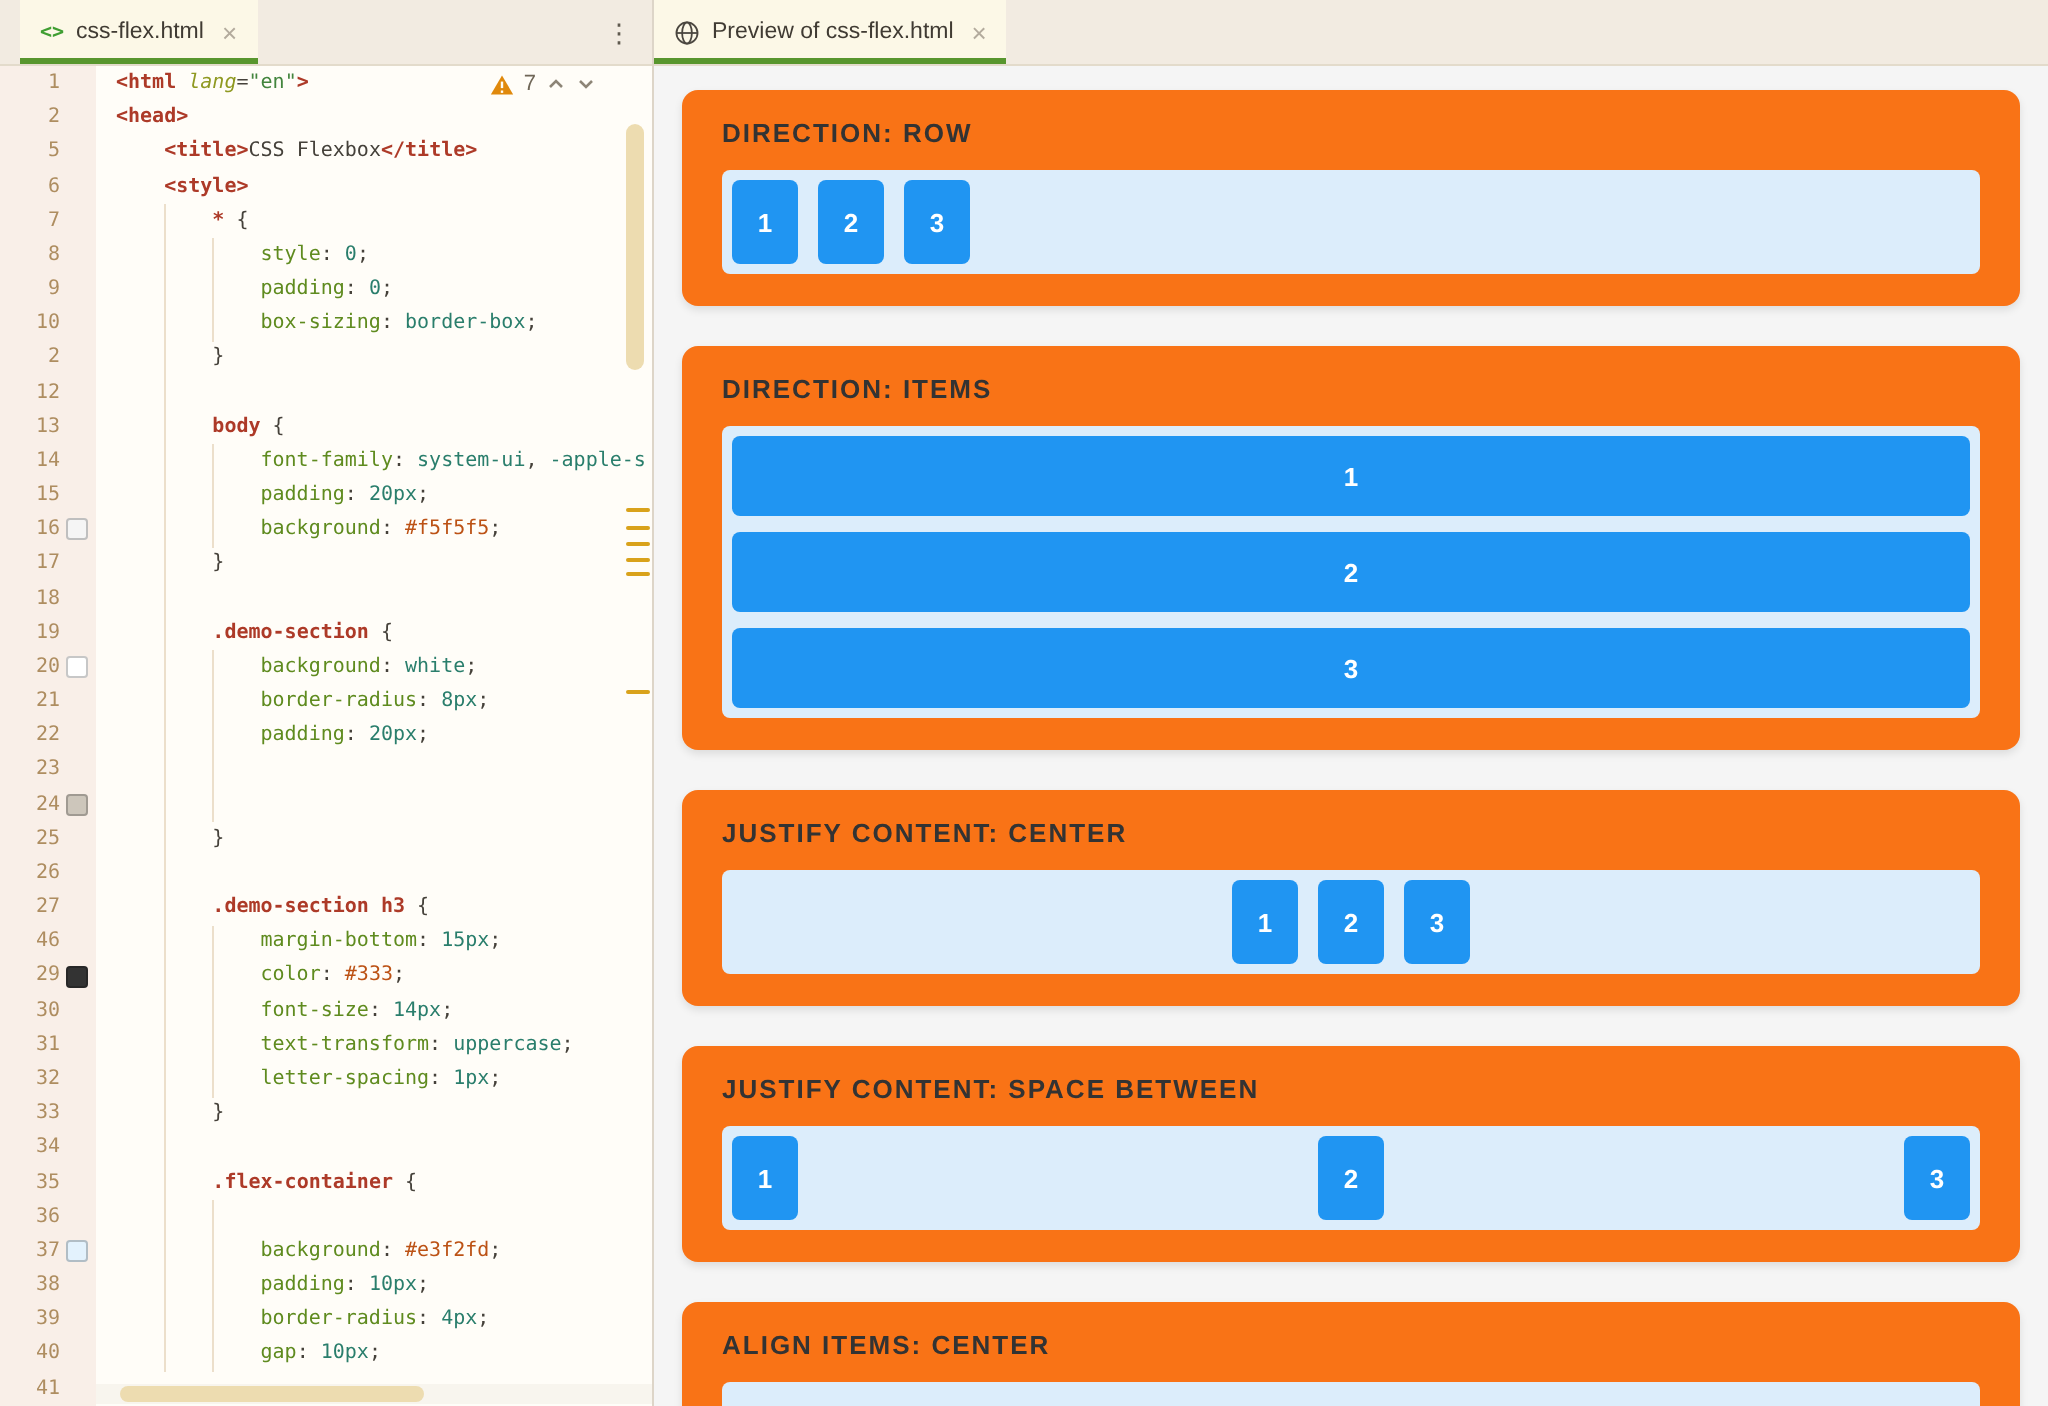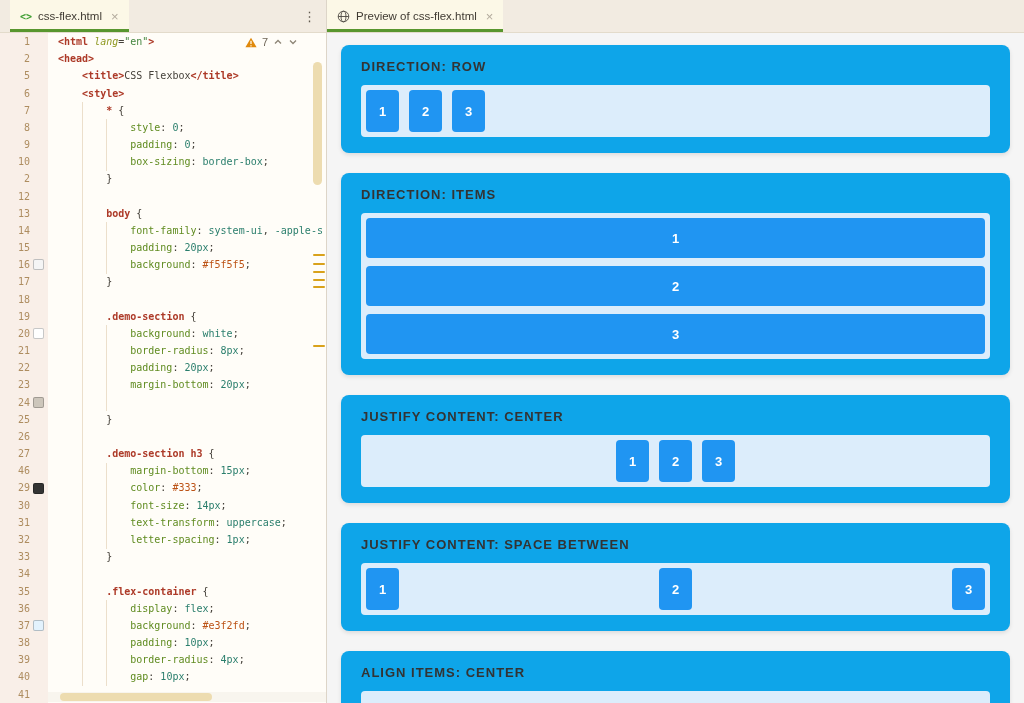--- a/index.html
+++ b/index.html
@@ -40,21 +40,21 @@
     font-size:11px;color:#6f6657;}
   .diag-summary svg{display:block;}
   .vscroll{position:absolute;right:4px;top:29px;width:9px;height:123px;background:#eddcb0;border-radius:5px;}
   .hscroll-track{position:absolute;left:48px;right:0;bottom:1px;height:10px;background:rgba(120,100,60,0.05);}
   .hscroll{position:absolute;left:60px;bottom:2px;width:152px;height:8px;background:#eddcb0;border-radius:4px;}
   .mark{position:absolute;right:1px;width:12px;height:2px;background:#d9a21b;border-radius:1px;}
 
   
   .preview-pane{flex:1;display:flex;flex-direction:column;min-width:0;}
   .preview-content{flex:1;background:#f5f5f5;padding:12px 14px;overflow:hidden;}
-  .card{background:#0ea5e9;border-radius:8px;box-shadow:0 2px 4px rgba(0,0,0,0.10);
+  .card{background:#f97316;border-radius:8px;box-shadow:0 2px 4px rgba(0,0,0,0.10);
     padding:14px 20px 16px;margin-bottom:20px;}
   .card-title{margin:0 0 11px 0;font-size:13px;font-weight:bold;color:#333333;letter-spacing:1px;}
   .flex-demo{background:var(--container-blue);border-radius:4px;padding:5px;display:flex;gap:10px;}
   .layout-column{flex-direction:column;gap:8px;}
   .layout-center{justify-content:center;}
   .layout-between{justify-content:space-between;}
   .layout-align-center{height:105px;align-items:center;}
   .flex-item{width:33px;height:42px;min-width:33px;background:var(--item-blue);color:#ffffff;
     font-weight:bold;font-size:13px;display:flex;align-items:center;justify-content:center;
     border-radius:4px;box-sizing:border-box;}
@@ -223,21 +223,20 @@
               <span class="num">22</span>
               <span class="sw" style="visibility: hidden;"></span>
             </div>
             <div class="codeln"><span class="tk-d">            </span><span class="tk-p">padding</span><span class="tk-d">: </span><span class="tk-v">20px</span><span class="tk-d">;</span></div>
           </div>
           <div class="row">
             <div class="gut">
               <span class="num">23</span>
               <span class="sw" style="visibility: hidden;"></span>
             </div>
-            <div class="codeln"><span class="tk-d">            </span><span class="tk-p">margin-bottom</span><span class="tk-d">: </span><span class="tk-v">20px</span><span class="tk-d">;</span></div>
           </div>
           <div class="row">
             <div class="gut">
               <span class="num">24</span>
               <span class="sw" style="background: rgb(205, 198, 187);"></span>
             </div>
           </div>
           <div class="row">
             <div class="gut">
               <span class="num">25</span>
@@ -313,21 +312,20 @@
               <span class="num">35</span>
               <span class="sw" style="visibility: hidden;"></span>
             </div>
             <div class="codeln"><span class="tk-d">        </span><span class="tk-k">.flex-container</span><span class="tk-d"> {</span></div>
           </div>
           <div class="row">
             <div class="gut">
               <span class="num">36</span>
               <span class="sw" style="visibility: hidden;"></span>
             </div>
-            <div class="codeln"><span class="tk-d">            </span><span class="tk-p">display</span><span class="tk-d">: </span><span class="tk-v">flex</span><span class="tk-d">;</span></div>
           </div>
           <div class="row">
             <div class="gut">
               <span class="num">37</span>
               <span class="sw" style="background: rgb(227, 242, 253);"></span>
             </div>
             <div class="codeln"><span class="tk-d">            </span><span class="tk-p">background</span><span class="tk-d">: </span><span class="tk-c">#e3f2fd</span><span class="tk-d">;</span></div>
           </div>
           <div class="row">
             <div class="gut">

